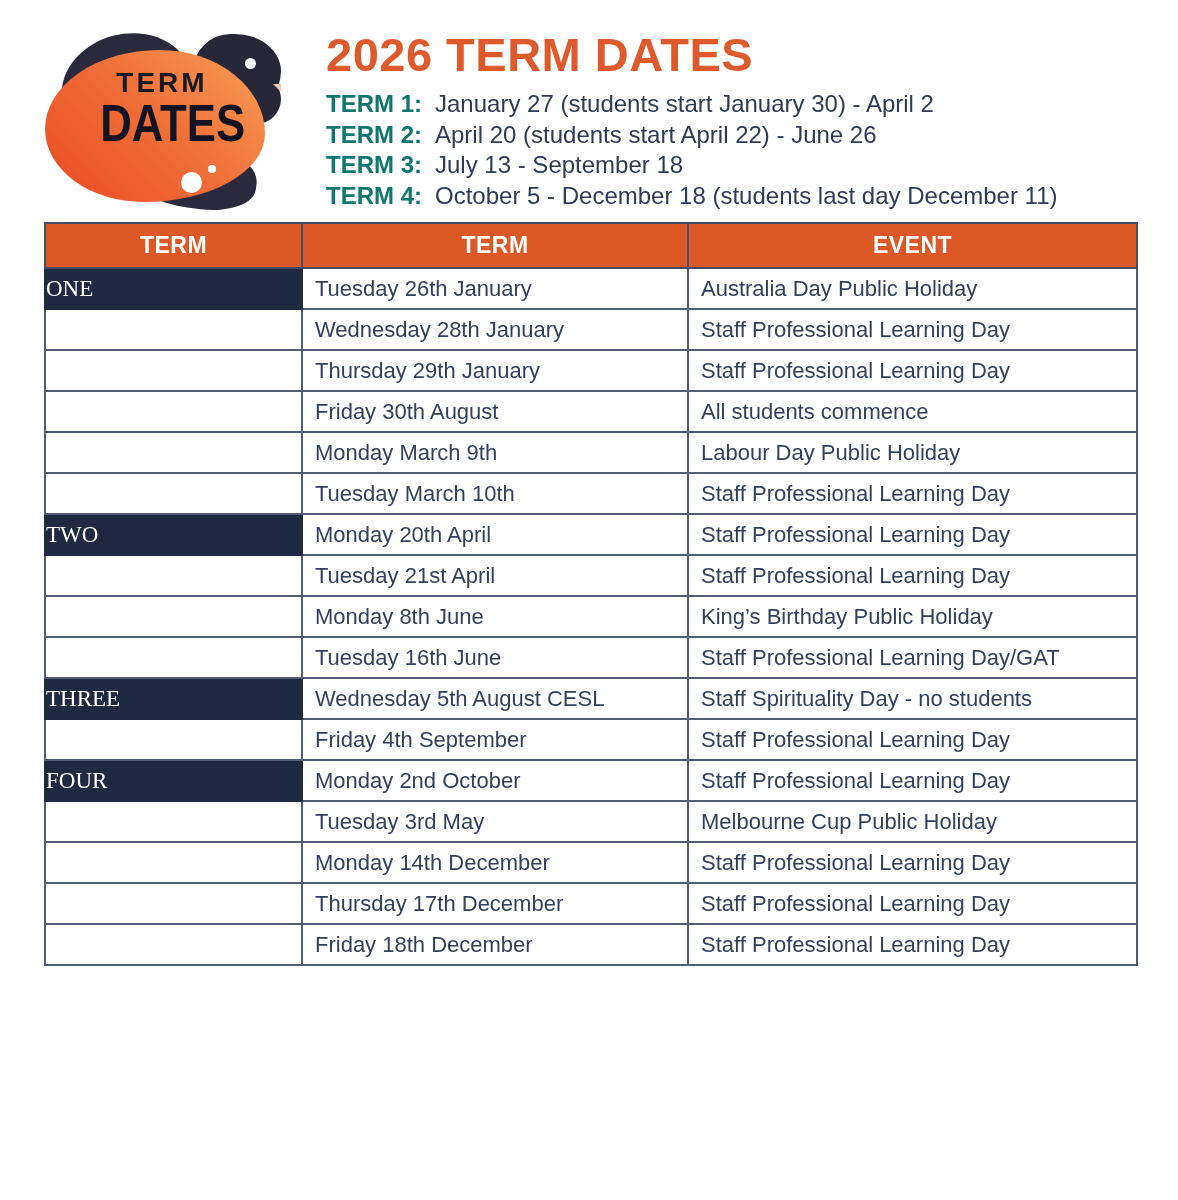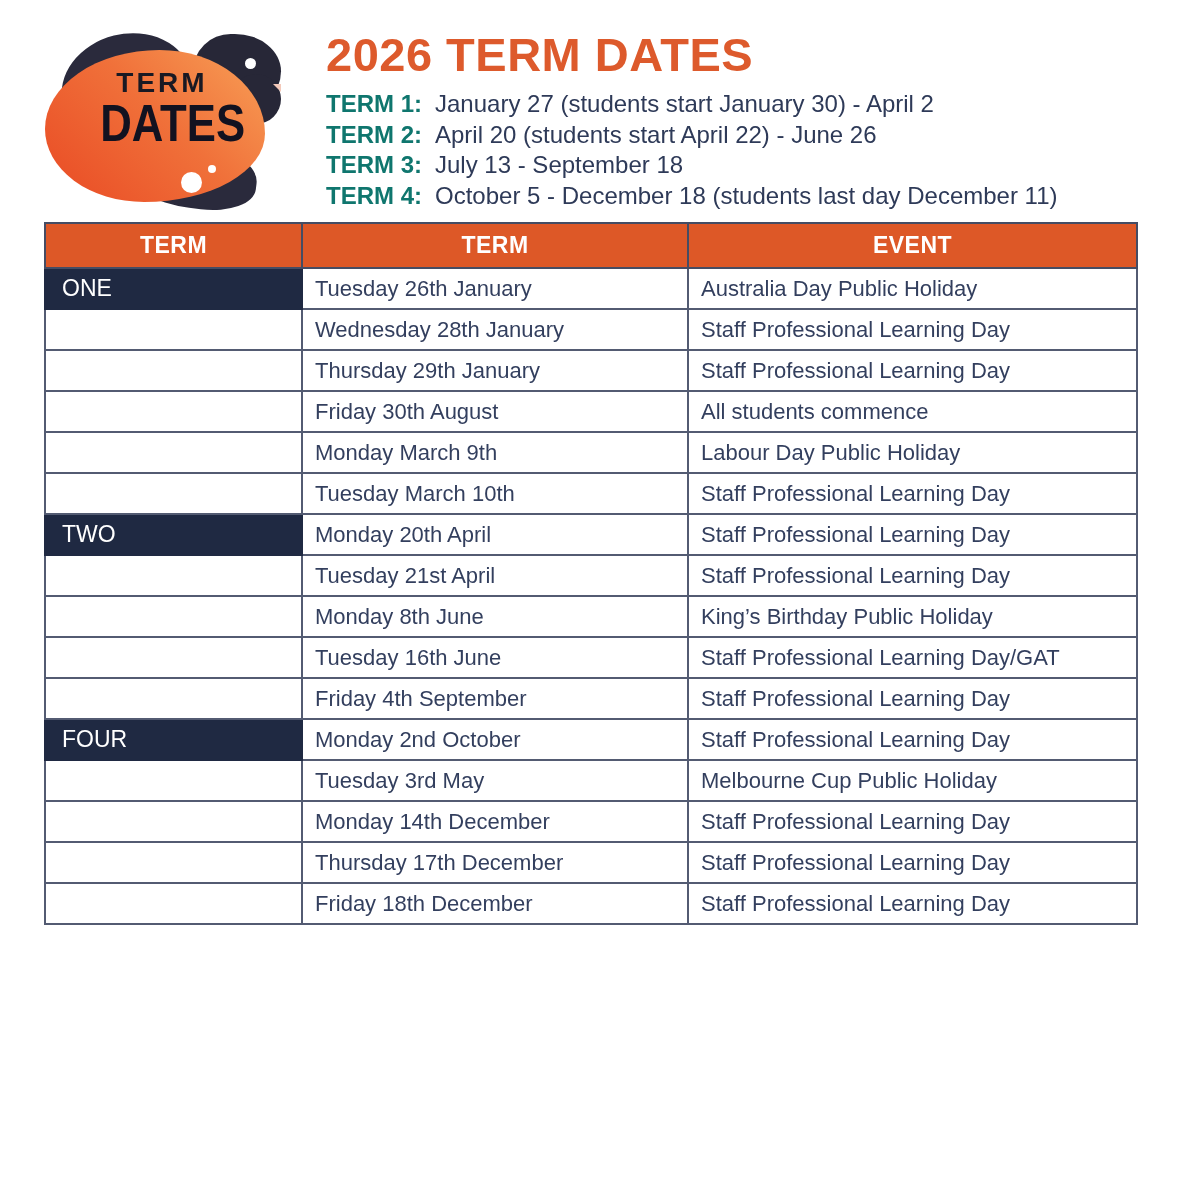--- a/index.html
+++ b/index.html
@@ -83,21 +83,21 @@
     border: 2px solid #454c63;
   }
   .term-table td {
     height: 39px;
     border: 2px solid #535b72;
     font-size: 22px; color: #333f5e;
     padding: 0 4px 0 12px;
     overflow: hidden; white-space: nowrap;
     background: #ffffff;
   }
-  .term-table td.term-cell { padding-left: 16px; }
+  .term-table td.term-cell { padding-left: 0; font-family: Liberation Serif, serif; }
   .term-table td.term-cell.filled {
     background: #1f2942; color: #ffffff; font-size: 23px;
     border-color: #1f2942;
   }
 </style>
 </head>
 <body>
 
 <div>
 
@@ -204,20 +204,25 @@
       <td class="date-cell">Monday 8th June</td>
       <td class="event-cell">King’s Birthday Public Holiday</td>
     </tr>
 
     <tr>
       <td class="term-cell"></td>
       <td class="date-cell">Tuesday 16th June</td>
       <td class="event-cell">Staff Professional Learning Day/GAT</td>
     </tr>
 
+    <tr>
+      <td class="term-cell filled">THREE</td>
+      <td class="date-cell">Wednesday 5th August CESL</td>
+      <td class="event-cell">Staff Spirituality Day - no students</td>
+    </tr>
 
     <tr>
       <td class="term-cell"></td>
       <td class="date-cell">Friday 4th September</td>
       <td class="event-cell">Staff Professional Learning Day</td>
     </tr>
 
     <tr>
       <td class="term-cell filled">FOUR</td>
       <td class="date-cell">Monday 2nd October</td>

